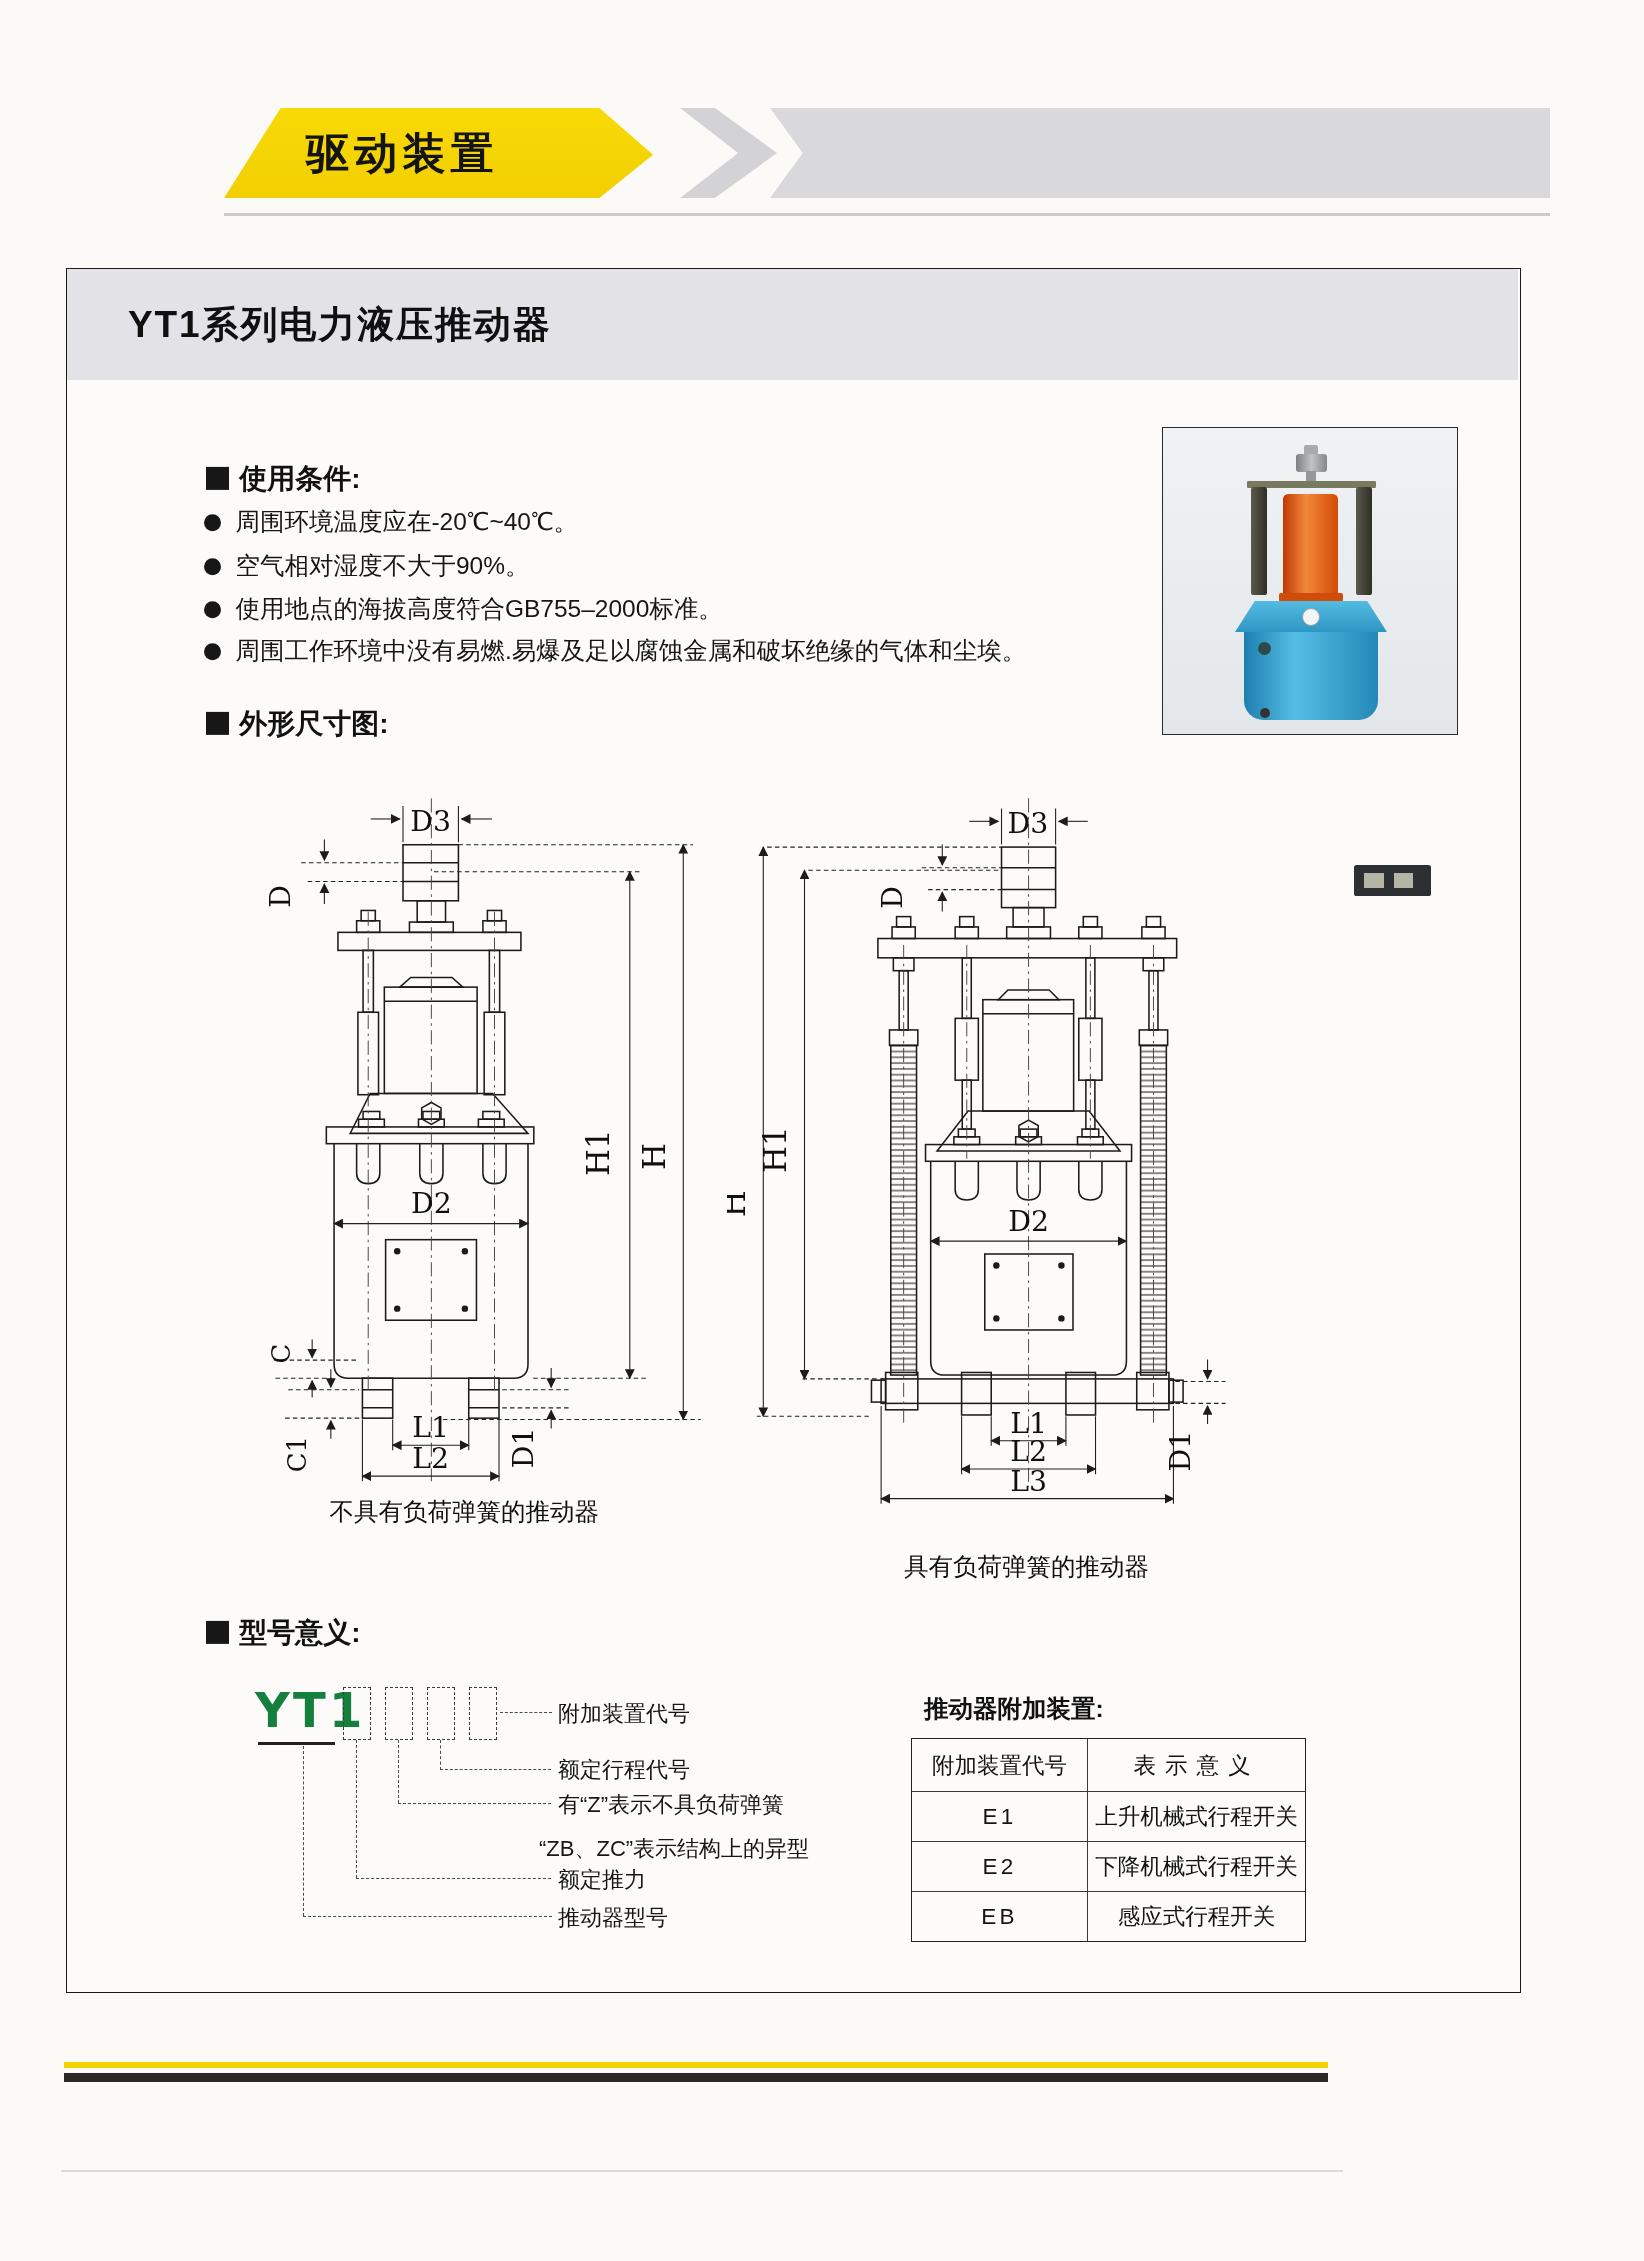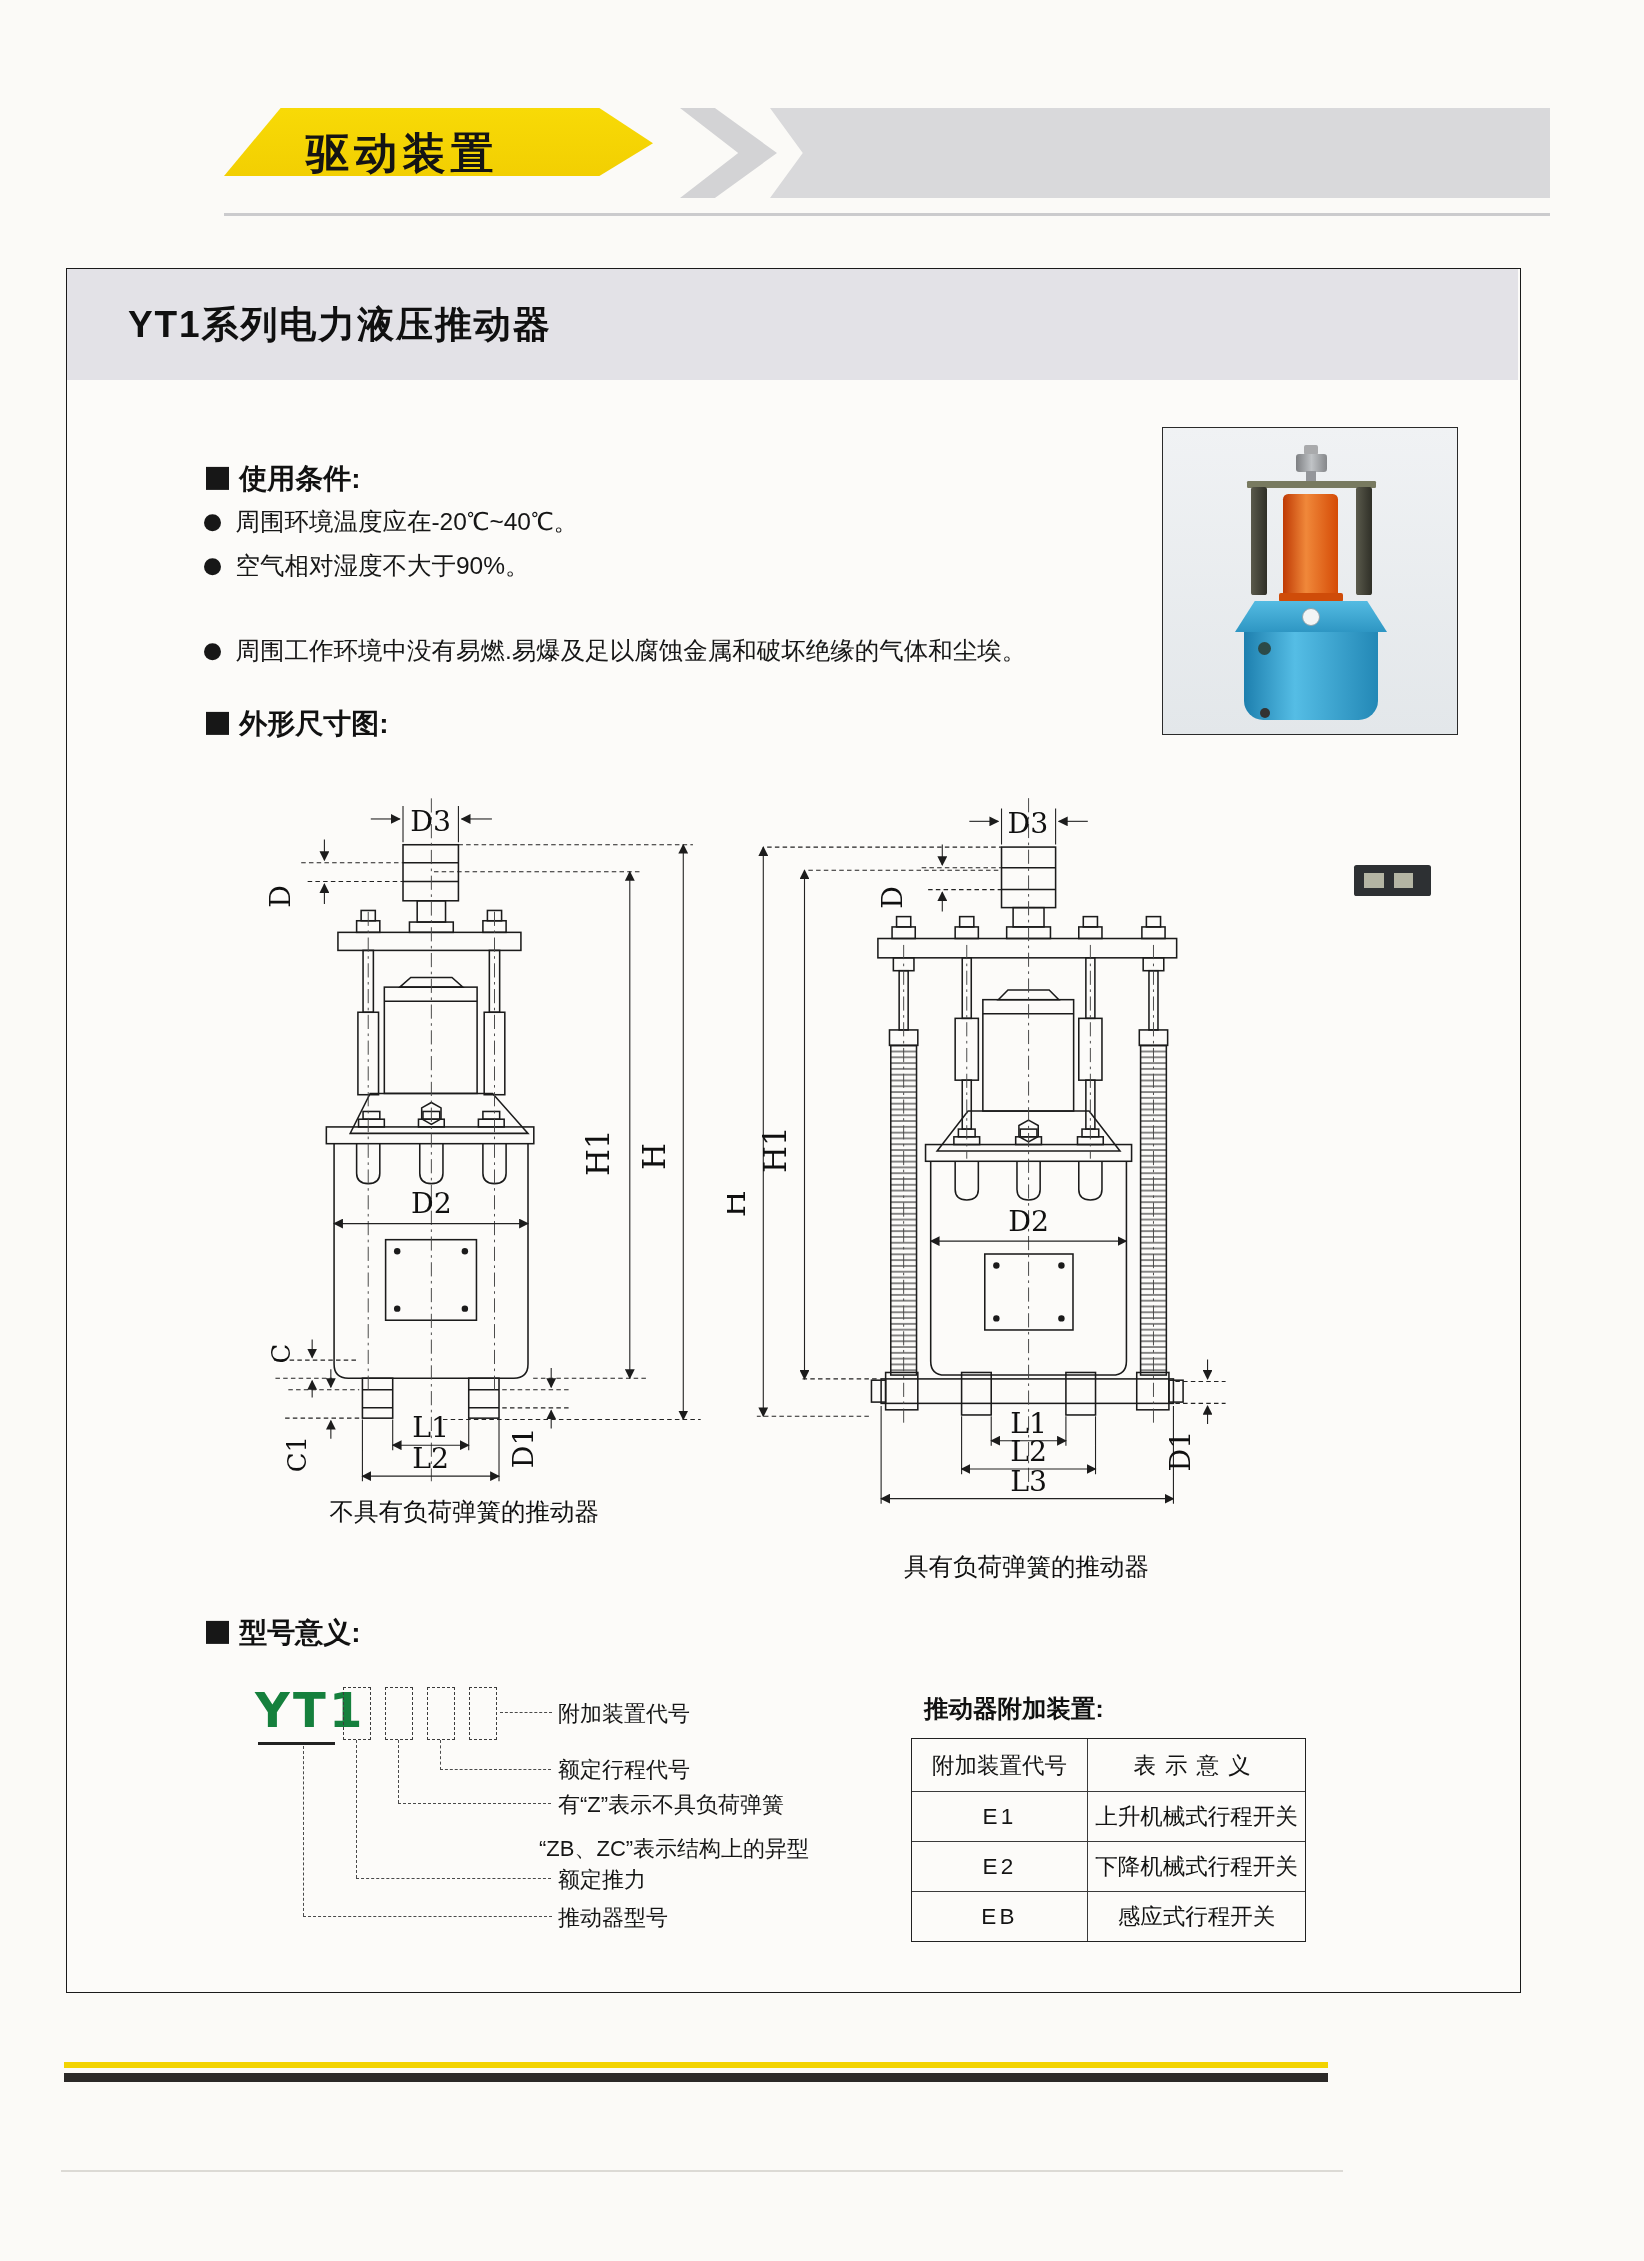--- a/index.html
+++ b/index.html
@@ -6,21 +6,21 @@
   html,body { background:#e8e8e8; }
   .page {
     position:relative; width:1644px; height:2261px;
     background:#fbfaf7; overflow:hidden;
     font-family:"Liberation Sans", sans-serif; color:#141414;
   }
   .abs { position:absolute; }
 
   
   .badge {
-    left:224px; top:108px; width:429px; height:68px;
+    left:224px; top:108px; width:429px; height:90px;
     background:linear-gradient(180deg,#f8da06,#f2cf02);
     clip-path:polygon(13.2% 0, 87.5% 0, 100% 52%, 87.5% 100%, 0 100%);
   }
   .badge-label {
     position:absolute; left:82px; top:0; height:90px; line-height:90px;
     font-size:43px; font-weight:bold; letter-spacing:5.2px; color:#141414;
   }
   .chev {
     left:680px; top:108px; width:97px; height:90px; background:#d3d3d5;
     clip-path:polygon(0 0, 36% 0, 100% 50%, 36% 100%, 0 100%, 60% 50%);
@@ -137,20 +137,23 @@
     </div>
 
     <div class="abs sec-head" style="left:139px; top:191px;">
       <span class="sq"></span><span>使用条件:</span>
     </div>
     <div class="abs bullet" style="left:137px; top:236px;">
       <span class="dot"></span><span>周围环境温度应在-20℃~40℃。</span>
     </div>
     <div class="abs bullet" style="left:137px; top:280px;">
       <span class="dot"></span><span>空气相对湿度不大于90%。</span>
+    </div>
+    <div class="abs bullet" style="left:137px; top:323px;">
+      <span class="dot"></span><span>使用地点的海拔高度符合GB755–2000标准。</span>
     </div>
     <div class="abs bullet" style="left:137px; top:365px;">
       <span class="dot"></span><span>周围工作环境中没有易燃.易爆及足以腐蚀金属和破坏绝缘的气体和尘埃。</span>
     </div>
 
     <div class="abs photo-box">
       <div class="dev-capknob"></div>
       <div class="dev-cap"></div>
       <div class="dev-stem"></div>
       <div class="dev-plate"></div>

